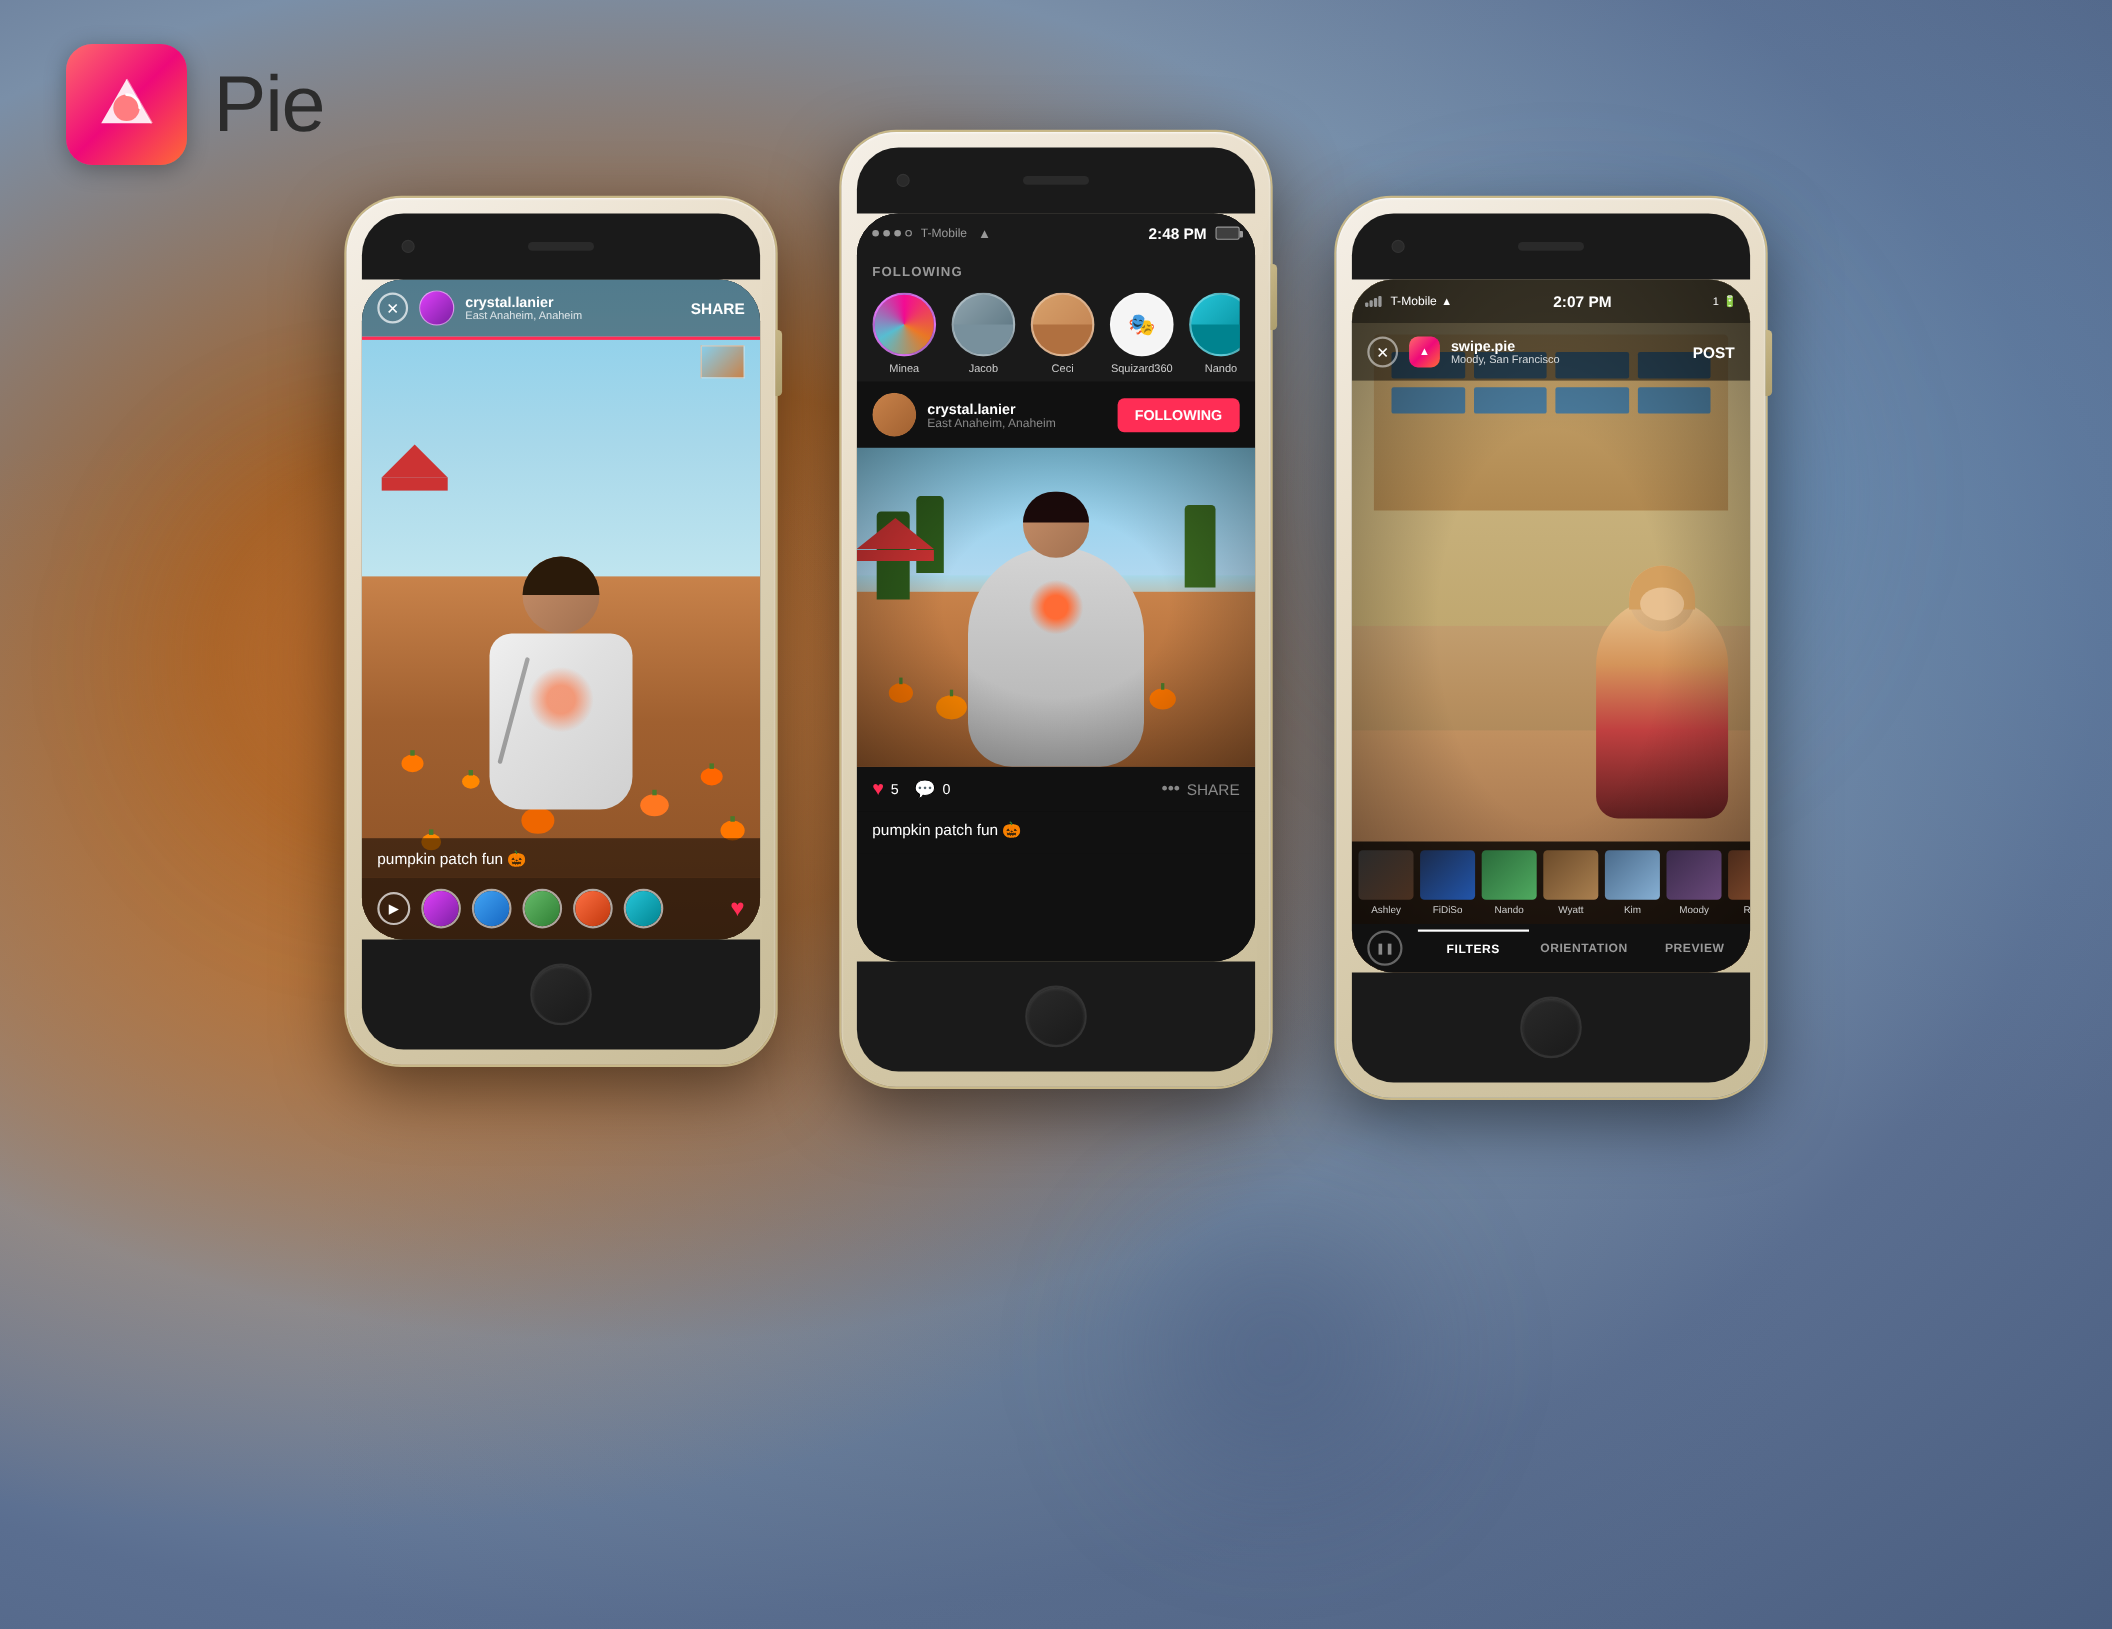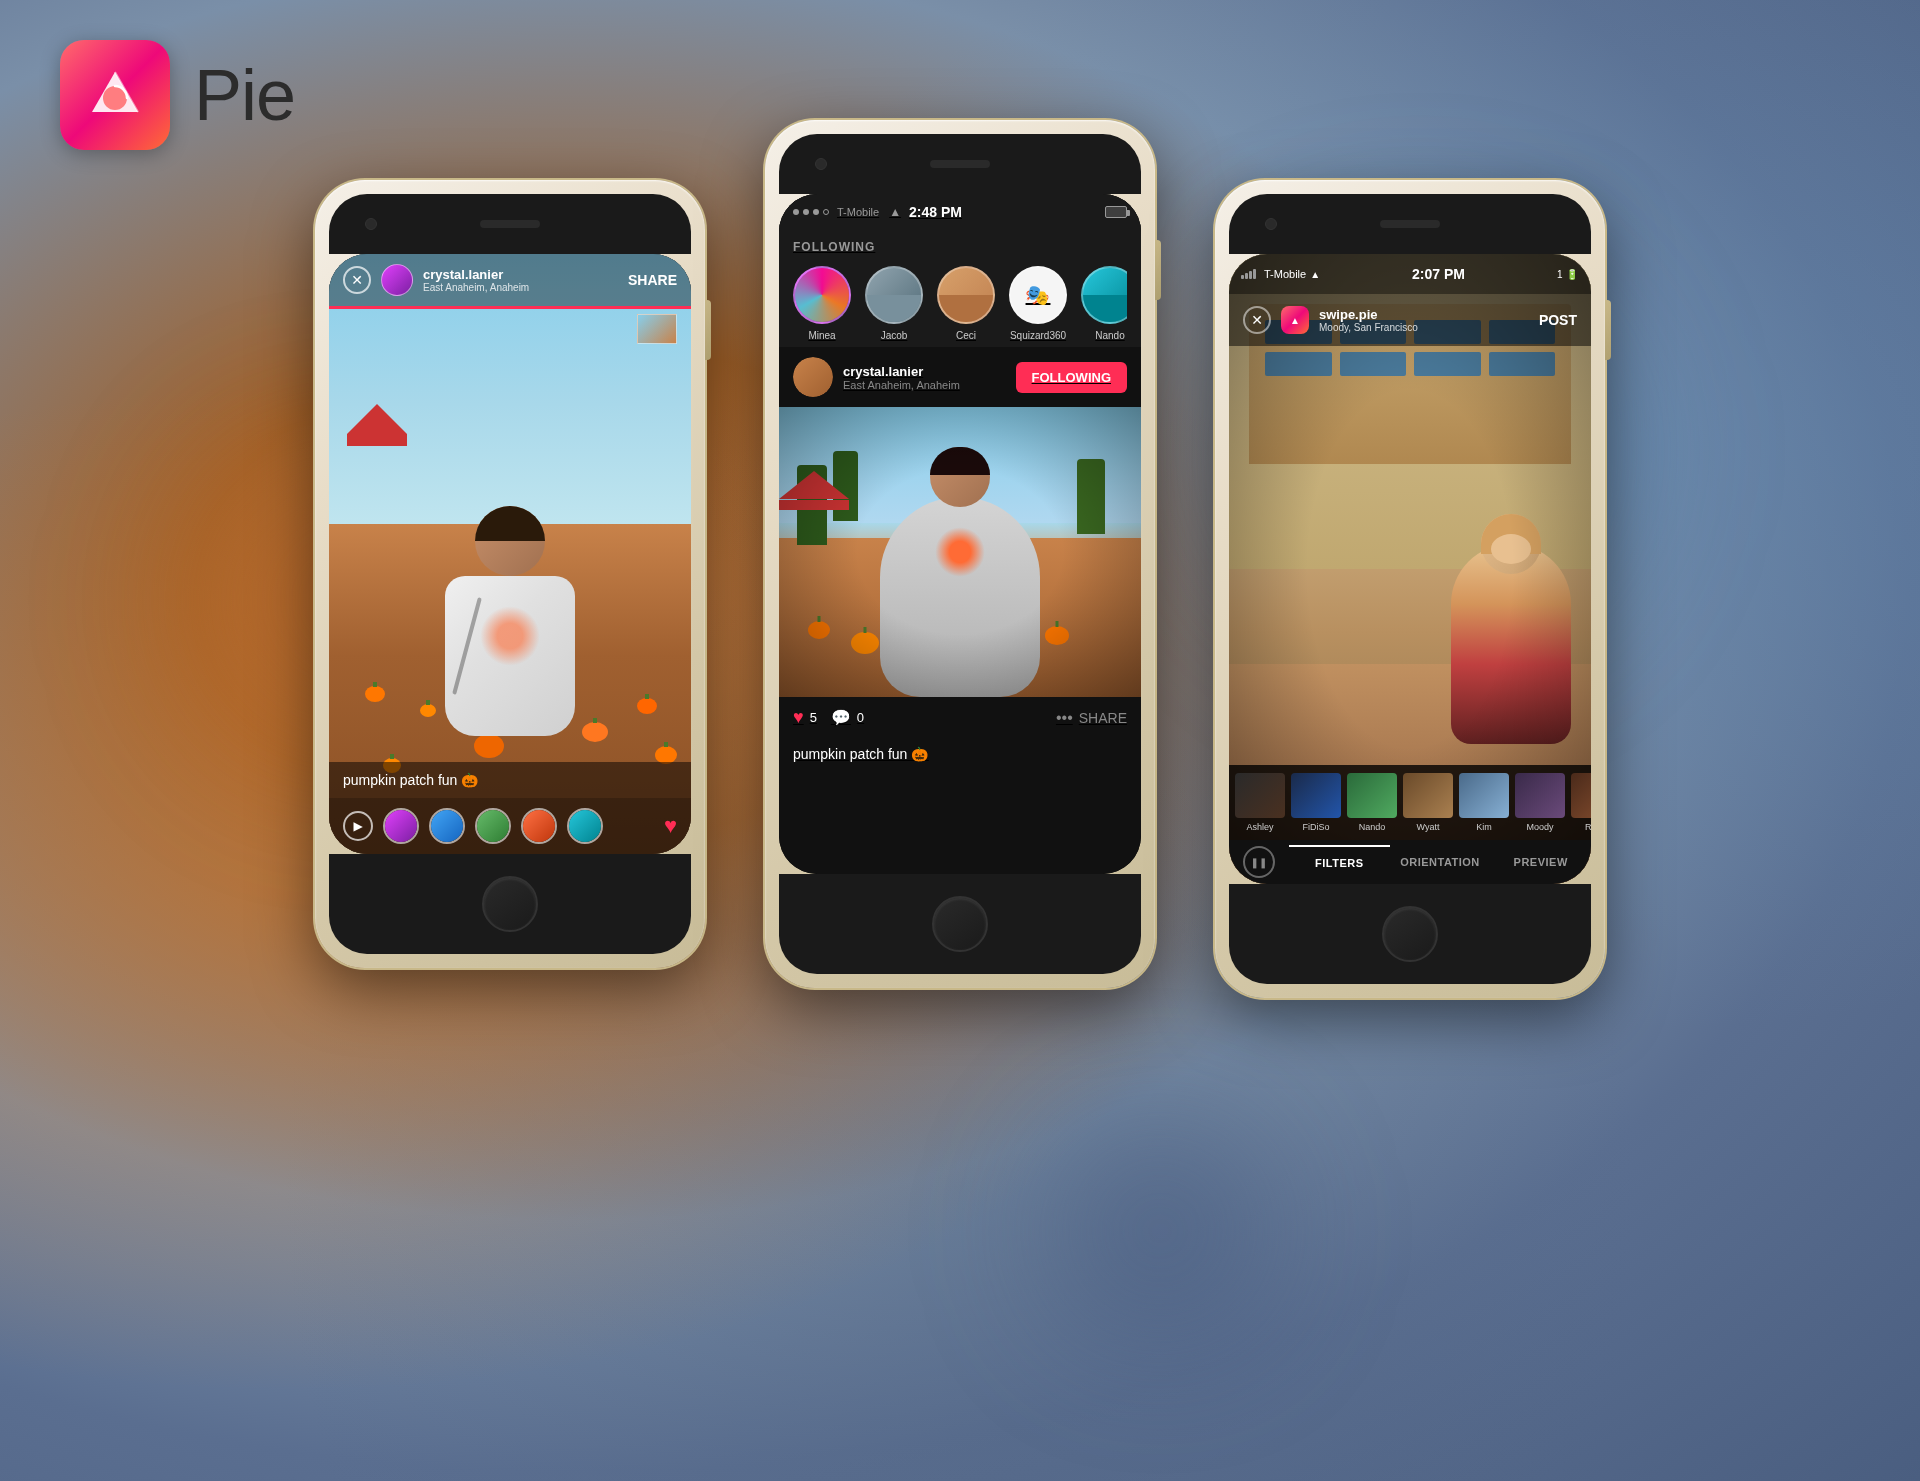--- a/index.html
+++ b/index.html
@@ -92,21 +92,20 @@
         0 0 0 2px #c8b888,
         0 20px 60px rgba(0,0,0,0.5),
         inset 0 1px 2px rgba(255,255,255,0.8);
     }
 
     .phone-screen-outer {
       background: #000;
       border-radius: 38px;
       overflow: hidden;
       position: relative;
-      text-decoration: underline;
     }
 
     
     .phone-top-bezel {
       background: #1a1a1a;
       height: 60px;
       border-radius: 38px 38px 0 0;
       display: flex;
       align-items: center;
       justify-content: center;
@@ -357,21 +356,21 @@
       color: #999;
       font-size: 12px;
       margin-left: 2px;
     }
 
     .time-text {
       color: white;
       font-size: 14px;
       font-weight: 600;
       flex: 1;
-      text-align: left;
+      text-align: right;
     }
 
     .battery-area {
       display: flex;
       align-items: center;
       gap: 4px;
       margin-left: auto;
     }
 
     .battery-icon {

